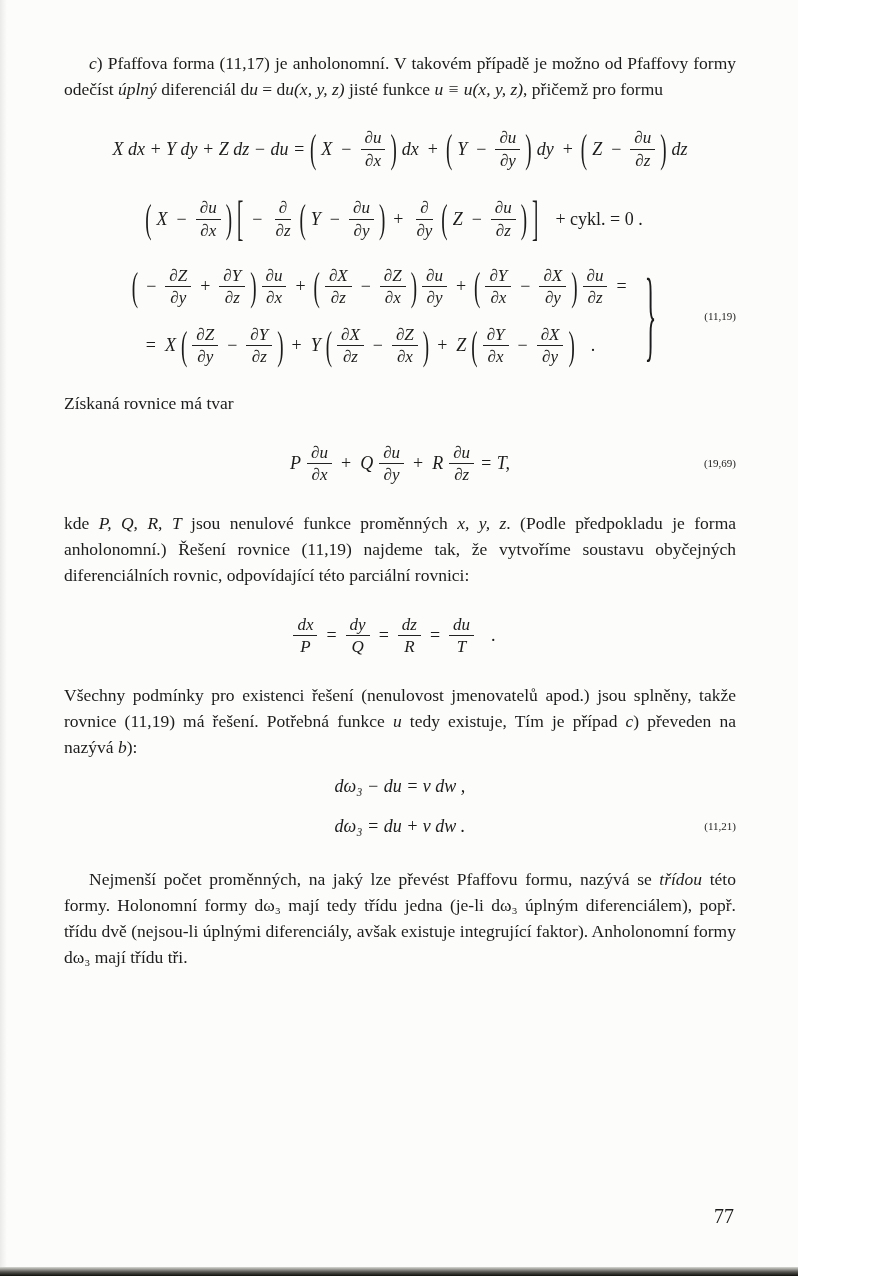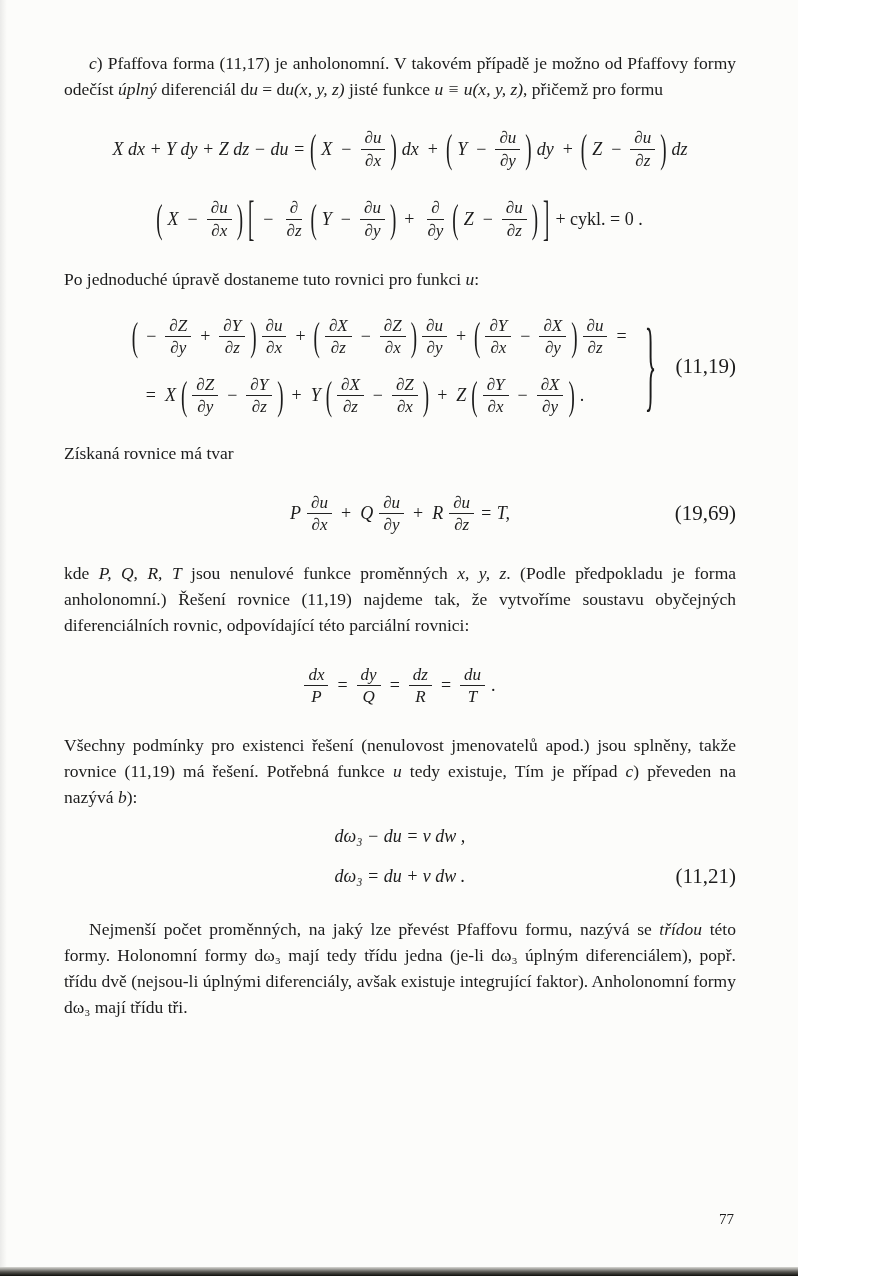--- a/index.html
+++ b/index.html
@@ -20,35 +20,35 @@
   }
   .content { padding:44px 62px 0 64px; }
   .para { margin:6px 0; text-align:justify; font-size:17.5px; line-height:26px; }
   .ind { text-indent:25px; }
   .it { font-style:italic; }
   .eq, .eq-row { font-size:18px; }
   .eq { display:flex; justify-content:center; align-items:center; margin:24px 0; min-height:46px; }
   .eq-row { position:relative; display:flex; justify-content:center; align-items:center; margin:24px 0; min-height:46px; }
   .tight { margin:12px 0; min-height:28px;align-items:center; }
   .mi { font-style:italic; margin:0 3px; white-space:pre; }
-  .rm { font-style:normal; margin:0 3px; white-space:pre; }
+  .rm { font-style:normal; margin:0 14px; white-space:pre; }
   .op { font-style:normal; margin:0 6px; }
   .frac { display:inline-flex; flex-direction:column; align-items:center; font-style:italic;
           line-height:1.12; margin:0 3px; font-size:17px; }
   .fnum { display:block; border-bottom:1.4px solid #222; padding:0 4px 1px; }
   .fden { display:block; padding:1px 4px 0; }
   .sp  { display:inline-block; font-style:normal; font-size:19px; transform:scaleY(2.15); margin:0 2px; }
   .sbr { display:inline-block; font-style:normal; font-size:19px; transform:scaleY(2.5); margin:0 3px; }
   .brace { display:inline-block; font-style:normal; font-size:24px; transform:scaleY(4.2); margin:0 14px 0 12px; }
   .eq3block { display:flex; flex-direction:column; align-items:flex-start; gap:18px; }
   .eqline { display:flex; align-items:center; }
   .eqline2 { margin-left:10px; }
   .eqlabel { position:absolute; right:0; top:50%; transform:translateY(-50%);
-             font-style:normal; font-size:21px; }
-  .pagenum { position:absolute; right:64px; bottom:48px; font-size:15px; }
+             font-style:normal; font-size:11px; }
+  .pagenum { position:absolute; right:64px; bottom:48px; font-size:20px; }
 </style>
 </head>
 <body>
 
 <div class="page">
   <div class="content">
 
     <p class="para ind"><span class="it">c</span><span>) Pfaffova forma (11,17) je anholonomní. V takovém případě je možno od Pfaffovy formy odečíst </span><span class="it">úplný</span><span> diferenciál d</span><span class="it">u</span><span> = d</span><span class="it">u(x, y, z)</span><span> jisté funkce </span><span class="it">u ≡ u(x, y, z)</span><span>, přičemž pro formu</span></p>
 
     <div class="eq">
@@ -118,21 +118,20 @@
         <span class="op">−</span>
         <span class="frac">
           <span class="fnum">∂u</span>
           <span class="fden">∂z</span>
         </span>
         <span class="sp">)</span>
       <span class="sbr">]</span>
       <span class="rm">+ cykl. = 0 .</span>
     </div>
 
-    <p class="para"><span>Po jednoduché úpravě dostaneme tuto rovnici pro funkci </span><span class="it">u</span><span>:</span></p>
 
     <div class="eq-row">
       <div class="eq3block">
         <div class="eqline">
           <span class="sp">(</span>
             <span class="op">−</span>
             <span class="frac">
               <span class="fnum">∂Z</span>
               <span class="fden">∂y</span>
             </span>

